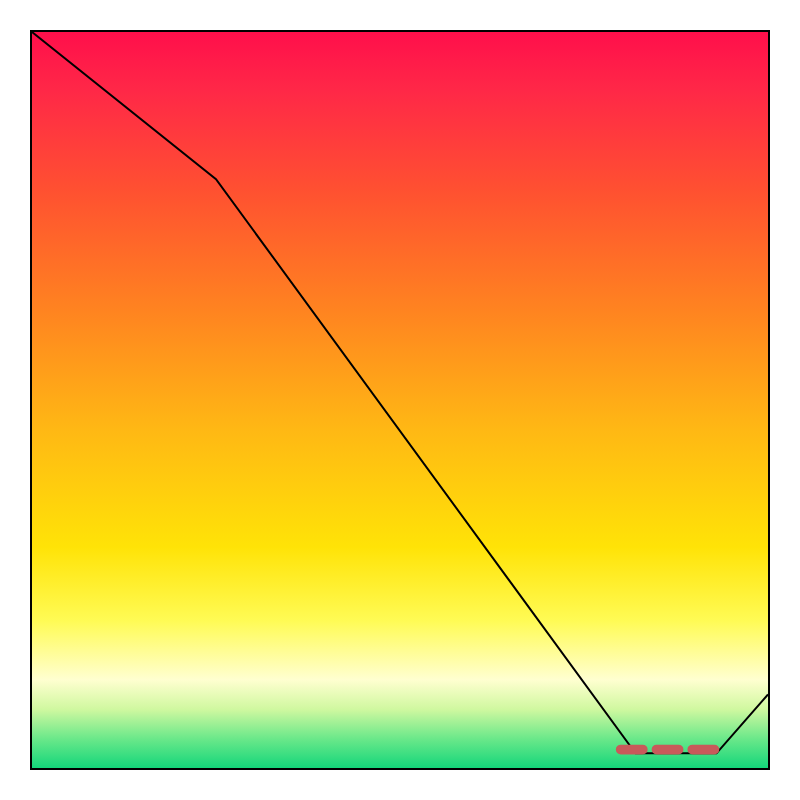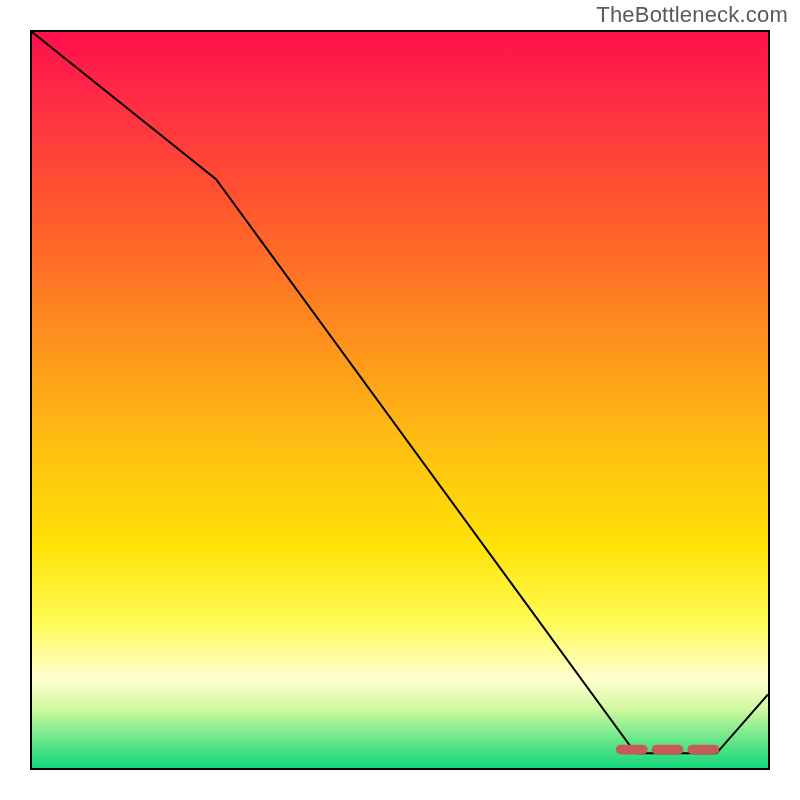--- a/index.html
+++ b/index.html
@@ -56,21 +56,20 @@
   svg.overlay {
     position: absolute;
     inset: 0;
     width: 100%;
     height: 100%;
   }
 </style>
 </head>
 <body>
 <div class="container">
-  <div class="watermark">TheBottleneck.com</div>
 
   <div class="plot-area">
     <div class="gradient"></div>
     <svg class="overlay" viewBox="0 0 740 740" preserveAspectRatio="none">
       <polyline id="main-line" fill="none" stroke="#000000" stroke-width="2" points="0.0,0.0 185.0,148.0 606.8,725.2 688.2,725.2 740.0,666.0"></polyline>
       <polyline id="flat-segment" fill="none" stroke="#c85a5a" stroke-width="10" stroke-linecap="round" stroke-dasharray="22 14" points="592.0,721.5 695.6,721.5"></polyline>
     </svg>
   </div>
 </div>
 

